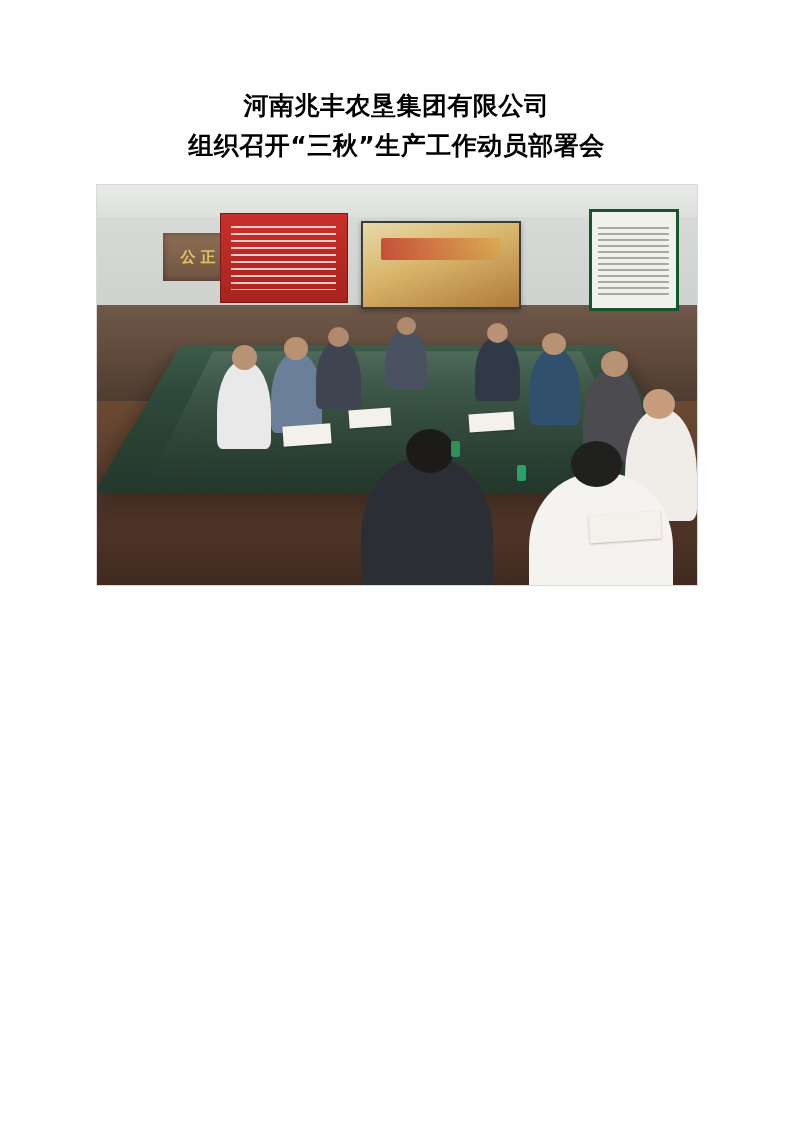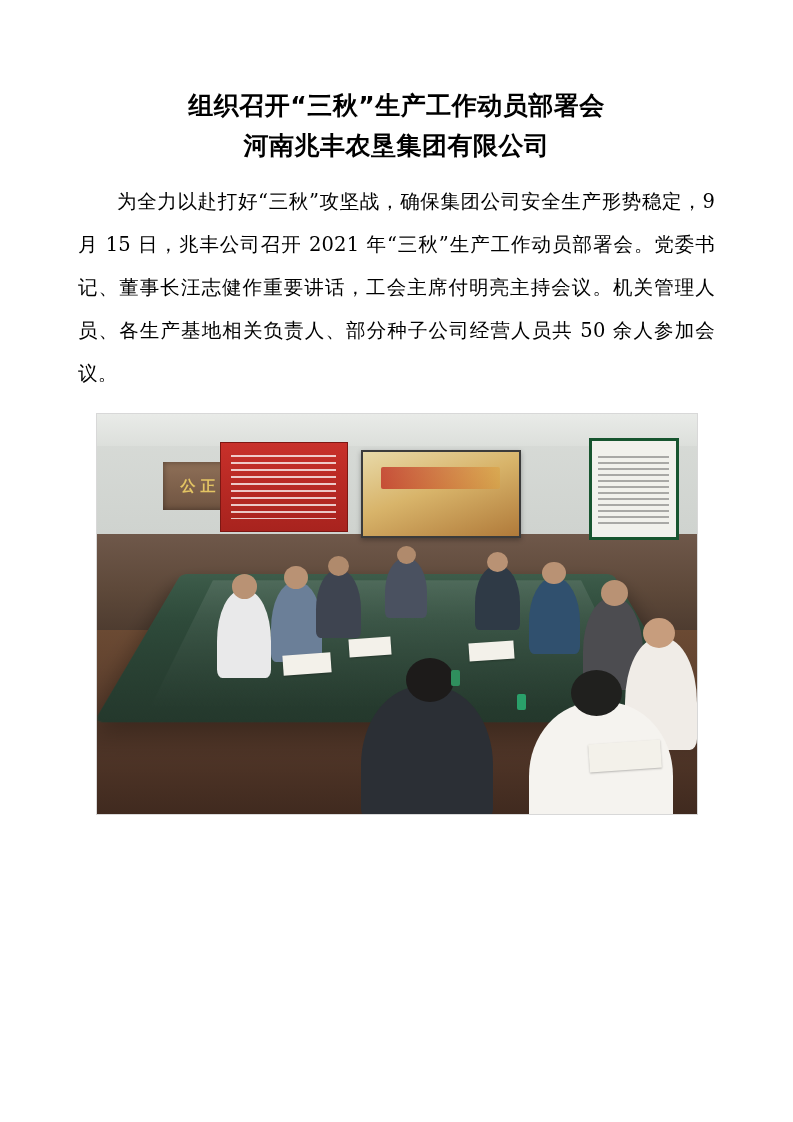--- a/index.html
+++ b/index.html
@@ -139,25 +139,24 @@
   .cup{
     position:absolute; width:9px; height:16px; background:#2f8f5d; border-radius:2px;
   }
 </style>
 </head>
 <body>
 
 <div class="page">
 
   <h1 class="doc-title">
+    <span class="line">河南兆丰农垦集团有限公司</span>
     <span class="line">组织召开“三秋”生产工作动员部署会</span>
-    <span class="line">河南兆丰农垦集团有限公司</span>
   </h1>
 
-  <p class="body-para">为全力以赴打好“三秋”攻坚战，确保集团公司安全生产形势稳定，9 月 15 日，兆丰公司召开 2021 年“三秋”生产工作动员部署会。党委书记、董事长汪志健作重要讲话，工会主席付明亮主持会议。机关管理人员、各生产基地相关负责人、部分种子公司经营人员共 50 余人参加会议。</p>
 
   <div class="photo-wrap">
     <div class="photo">
       <div class="wall"></div>
       <div class="ceiling"></div>
       <div class="wall-lower"></div>
 
       <div class="plaque">
         <span>公正廉</span>
       </div>

